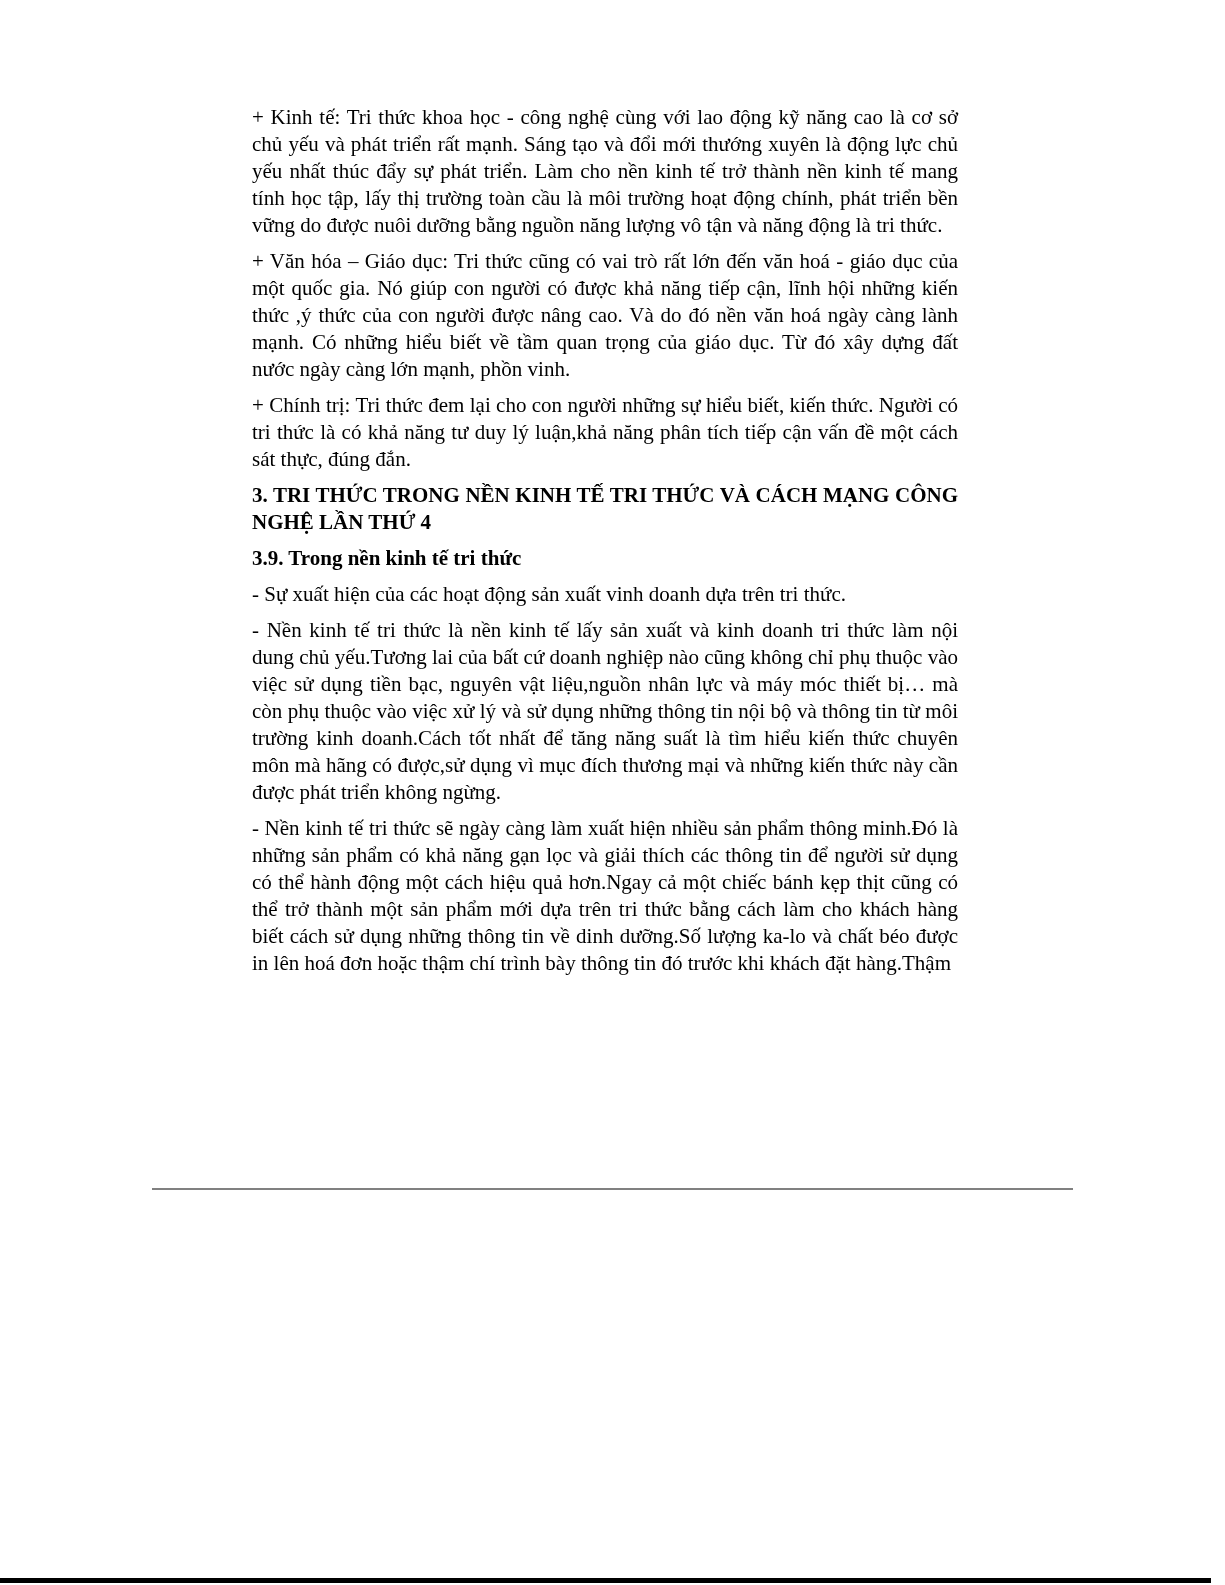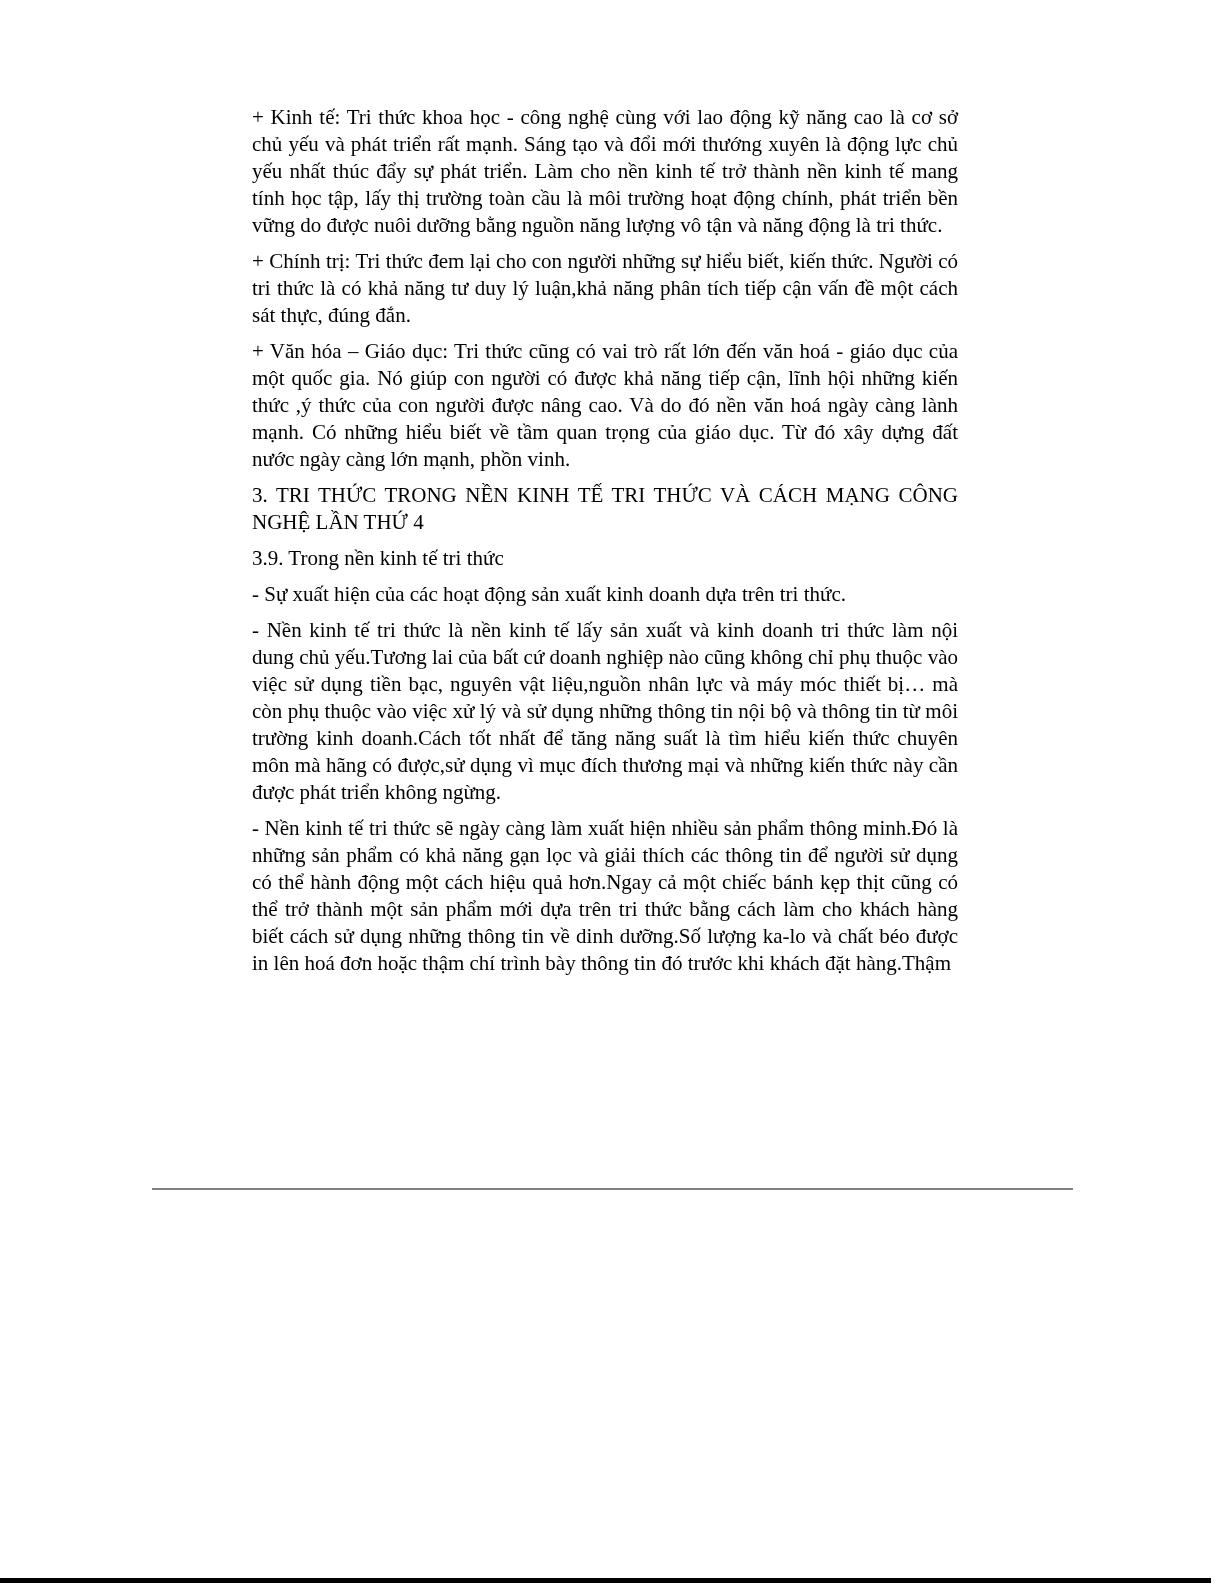--- a/index.html
+++ b/index.html
@@ -30,21 +30,21 @@
     font-size: 21px;
     line-height: 27px;
     text-align: justify;
   }
   .text-column p {
     margin: 0 0 9px 0;
     padding: 0;
   }
   .text-column p.heading,
   .text-column p.subheading {
-    font-weight: normal;
+    font-weight: bold;
   }
   .page-divider {
     position: absolute;
     left: 152px;
     top: 1188px;
     width: 921px;
     height: 2px;
     background: var(--divider-color, #808080);
   }
   .bottom-bar {
@@ -56,25 +56,25 @@
     background: var(--bar-color, #000000);
   }
 </style>
 </head>
 <body>
 
 <div class="page">
 
   <div class="text-column">
     <p>+ Kinh tế: Tri thức khoa học - công nghệ cùng với lao động kỹ năng cao là cơ sở chủ yếu và phát triển rất mạnh. Sáng tạo và đổi mới thướng xuyên là động lực chủ yếu nhất thúc đẩy sự phát triển. Làm cho nền kinh tế trở thành nền kinh tế mang tính học tập, lấy thị trường toàn cầu là môi trường hoạt động chính, phát triển bền vững do được nuôi dưỡng bằng nguồn năng lượng vô tận và năng động là tri thức.</p>
+    <p>+ Văn hóa – Giáo dục: Tri thức cũng có vai trò rất lớn đến văn hoá - giáo dục của một quốc gia. Nó giúp con người có được khả năng tiếp cận, lĩnh hội những kiến thức ,ý thức của con người được nâng cao. Và do đó nền văn hoá ngày càng lành mạnh. Có những hiểu biết về tầm quan trọng của giáo dục. Từ đó xây dựng đất nước ngày càng lớn mạnh, phồn vinh.</p>
     <p>+ Chính trị: Tri thức đem lại cho con người những sự hiểu biết, kiến thức. Người có tri thức là có khả năng tư duy lý luận,khả năng phân tích tiếp cận vấn đề một cách sát thực, đúng đắn.</p>
-    <p>+ Văn hóa – Giáo dục: Tri thức cũng có vai trò rất lớn đến văn hoá - giáo dục của một quốc gia. Nó giúp con người có được khả năng tiếp cận, lĩnh hội những kiến thức ,ý thức của con người được nâng cao. Và do đó nền văn hoá ngày càng lành mạnh. Có những hiểu biết về tầm quan trọng của giáo dục. Từ đó xây dựng đất nước ngày càng lớn mạnh, phồn vinh.</p>
     <p class="heading">3. TRI THỨC TRONG NỀN KINH TẾ TRI THỨC VÀ CÁCH MẠNG CÔNG NGHỆ LẦN THỨ 4</p>
     <p class="subheading">3.9. Trong nền kinh tế tri thức</p>
-    <p>- Sự xuất hiện của các hoạt động sản xuất kinh doanh dựa trên tri thức.</p>
+    <p>- Sự xuất hiện của các hoạt động sản xuất vinh doanh dựa trên tri thức.</p>
     <p>- Nền kinh tế tri thức là nền kinh tế lấy sản xuất và kinh doanh tri thức làm nội dung chủ yếu.Tương lai của bất cứ doanh nghiệp nào cũng không chỉ phụ thuộc vào việc sử dụng tiền bạc, nguyên vật liệu,nguồn nhân lực và máy móc thiết bị… mà còn phụ thuộc vào việc xử lý và sử dụng những thông tin nội bộ và thông tin từ môi trường kinh doanh.Cách tốt nhất để tăng năng suất là tìm hiểu kiến thức chuyên môn mà hãng có được,sử dụng vì mục đích thương mại và những kiến thức này cần được phát triển không ngừng.</p>
     <p>- Nền kinh tế tri thức sẽ ngày càng làm xuất hiện nhiều sản phẩm thông minh.Đó là những sản phẩm có khả năng gạn lọc và giải thích các thông tin để người sử dụng có thể hành động một cách hiệu quả hơn.Ngay cả một chiếc bánh kẹp thịt cũng có thể trở thành một sản phẩm mới dựa trên tri thức bằng cách làm cho khách hàng biết cách sử dụng những thông tin về dinh dưỡng.Số lượng ka-lo và chất béo được in lên hoá đơn hoặc thậm chí trình bày thông tin đó trước khi khách đặt hàng.Thậm</p>
   </div>
 
   <div class="page-divider"></div>
   <div class="bottom-bar"></div>
 
 </div>
 
 </body></html>

